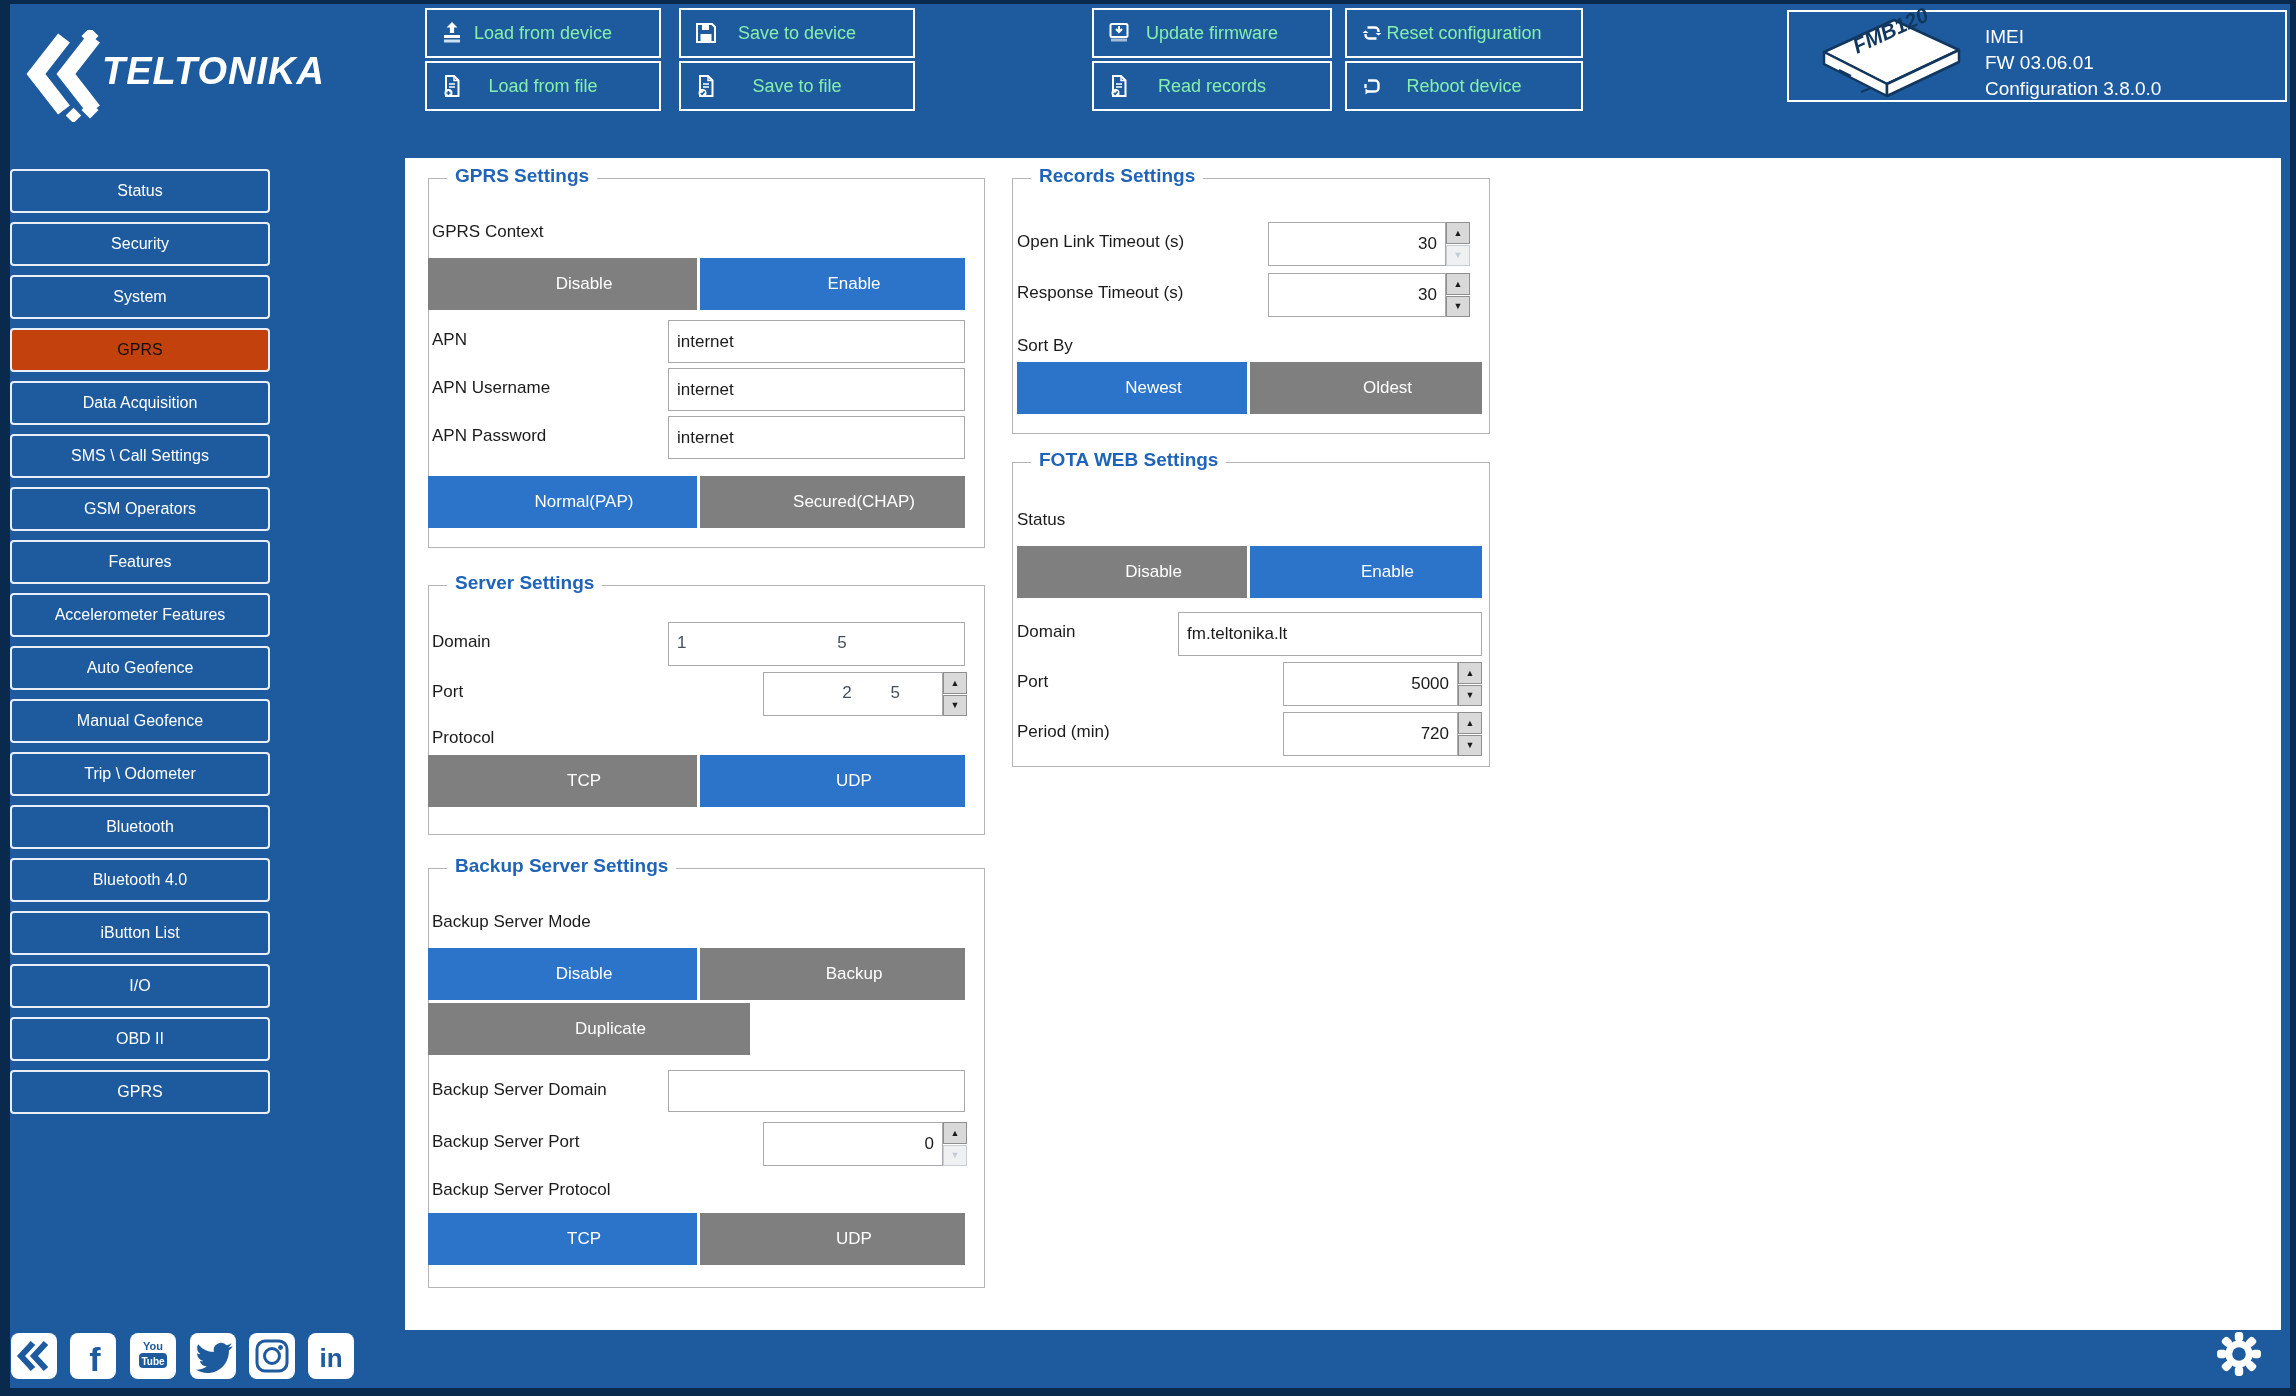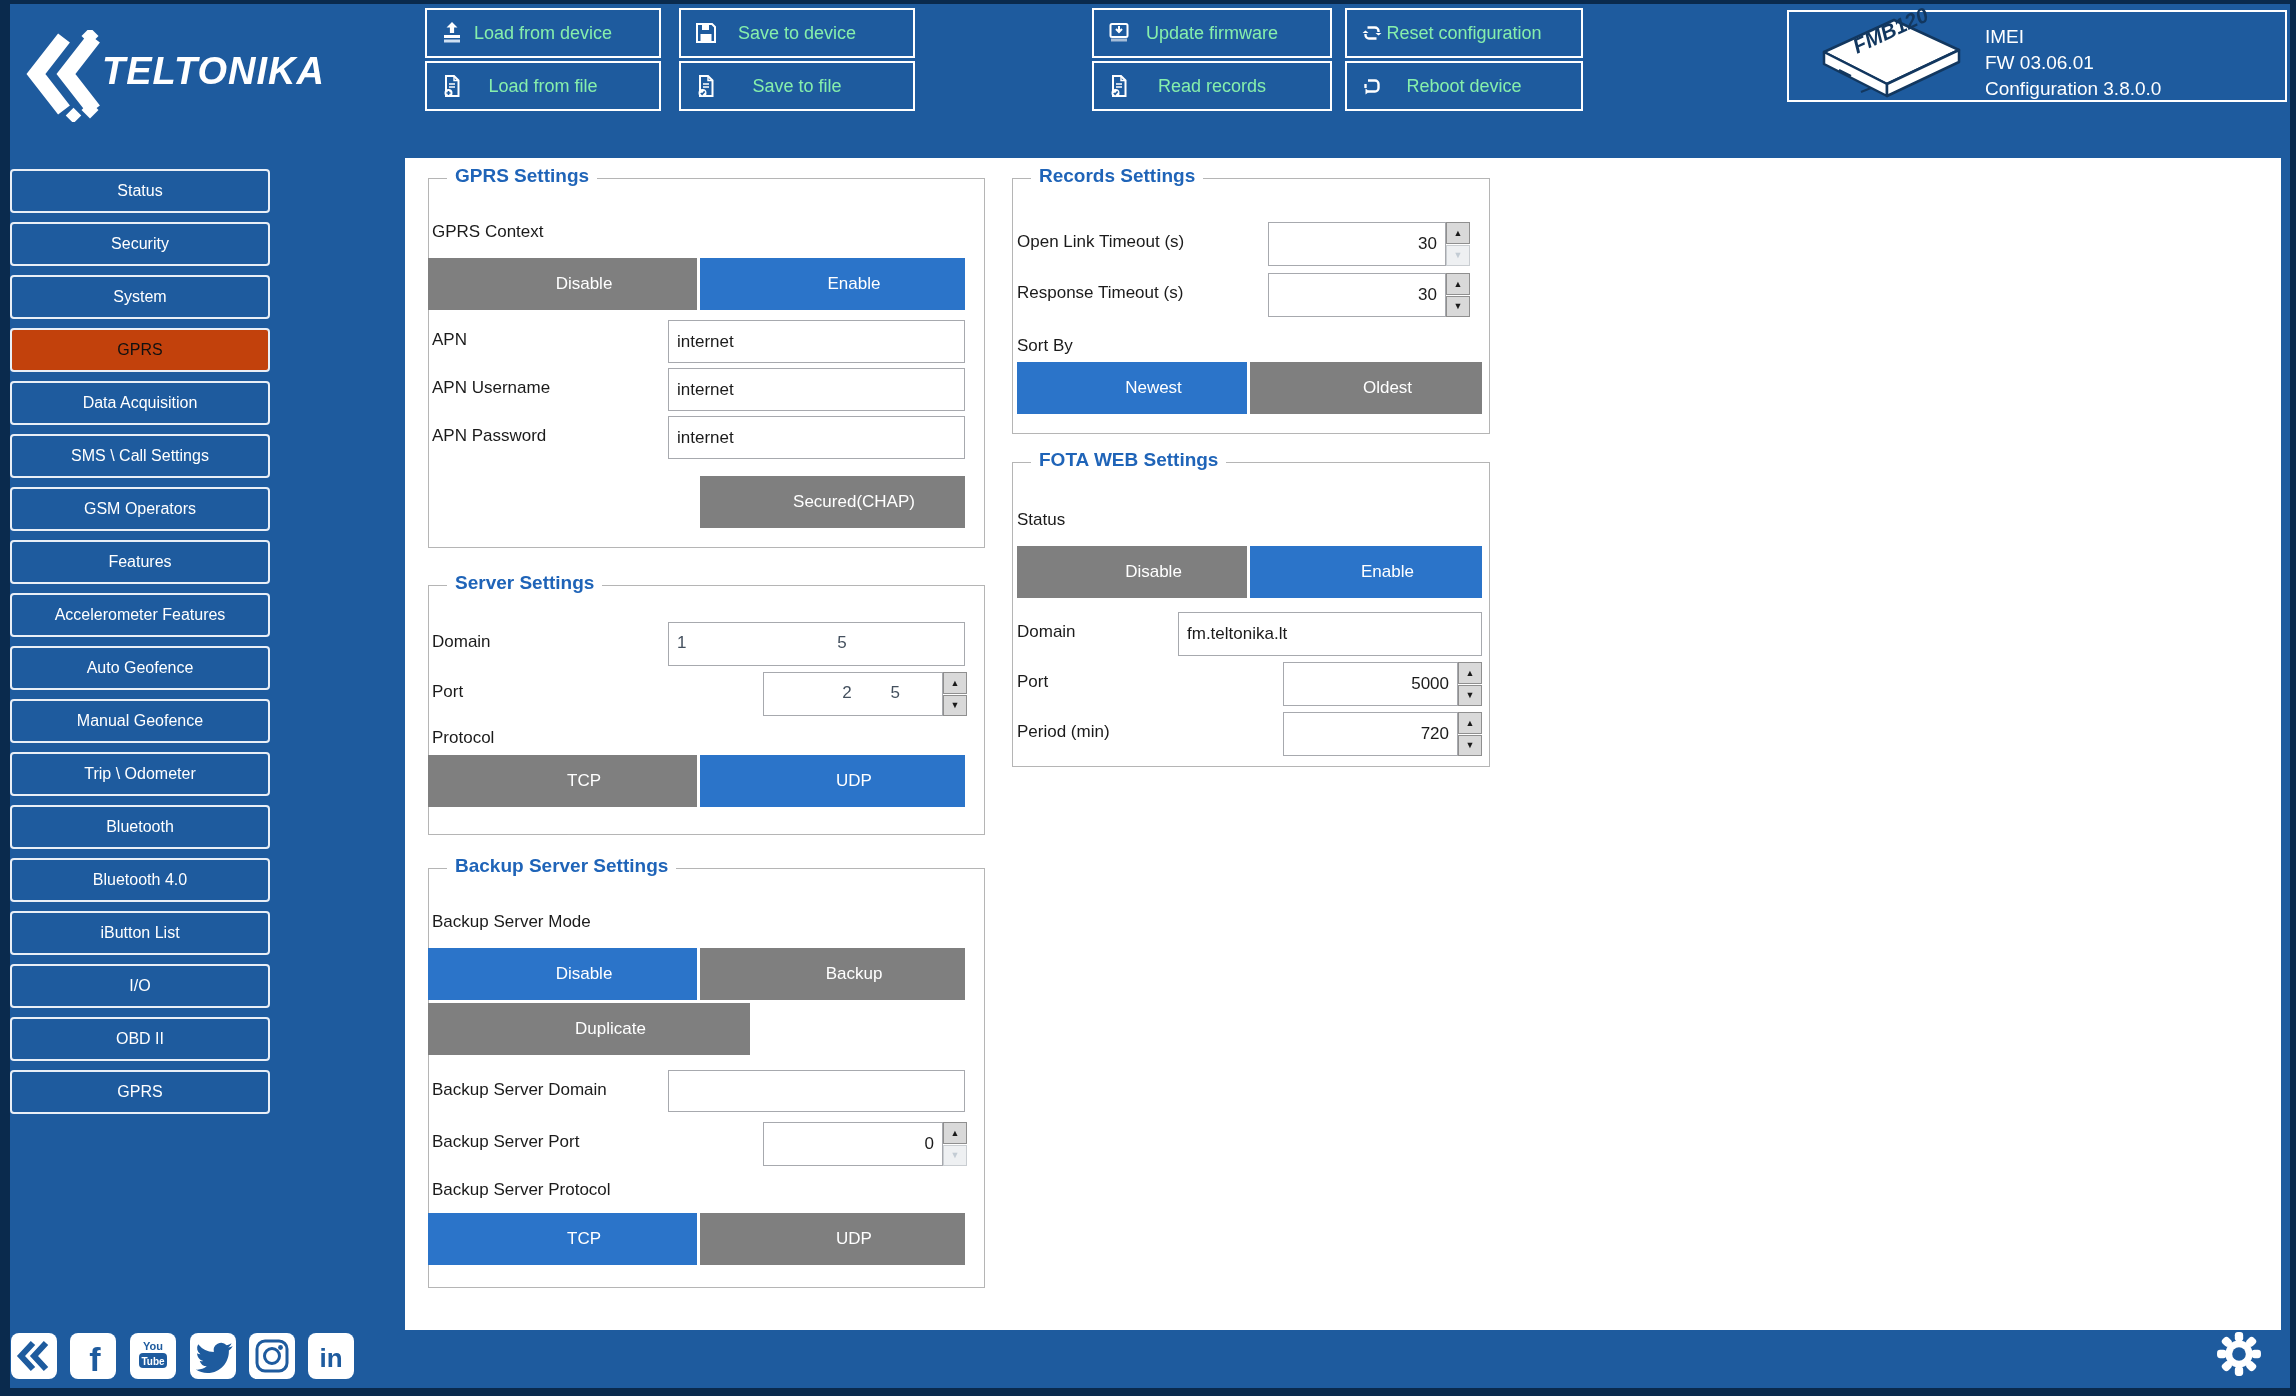--- a/index.html
+++ b/index.html
@@ -179,20 +179,21 @@
 
   <div class="flabel" style="left:432px;top:222px;">GPRS Context</div>
   <div class="seg gray" style="left:428px;top:258px;width:269px;">Disable</div>
   <div class="seg blue" style="left:700px;top:258px;width:265px;">Enable</div>
   <div class="flabel" style="left:432px;top:330px;">APN</div>
   <input class="tin" style="left: 668px; top: 320px; width: 297px; height: 43px;" value="internet">
   <div class="flabel" style="left:432px;top:378px;">APN Username</div>
   <input class="tin" style="left: 668px; top: 368px; width: 297px; height: 43px;" value="internet">
   <div class="flabel" style="left:432px;top:426px;">APN Password</div>
   <input class="tin" style="left: 668px; top: 416px; width: 297px; height: 43px;" value="internet">
+  <div class="seg blue" style="left:428px;top:476px;width:269px;">Normal(PAP)</div>
   <div class="seg gray" style="left:700px;top:476px;width:265px;">Secured(CHAP)</div>
 
   <div class="flabel" style="left:432px;top:632px;">Domain</div>
   <div class="redact" style="left:668px;top:622px;width:297px;height:44px;">
     <span style="left:8px;">1</span>
     <span style="left:57%;">5</span>
   </div>
   <div class="flabel" style="left:432px;top:682px;">Port</div>
   <div class="redact" style="left:763px;top:672px;width:180px;height:44px;">
     <span style="left:44%;">2</span>

